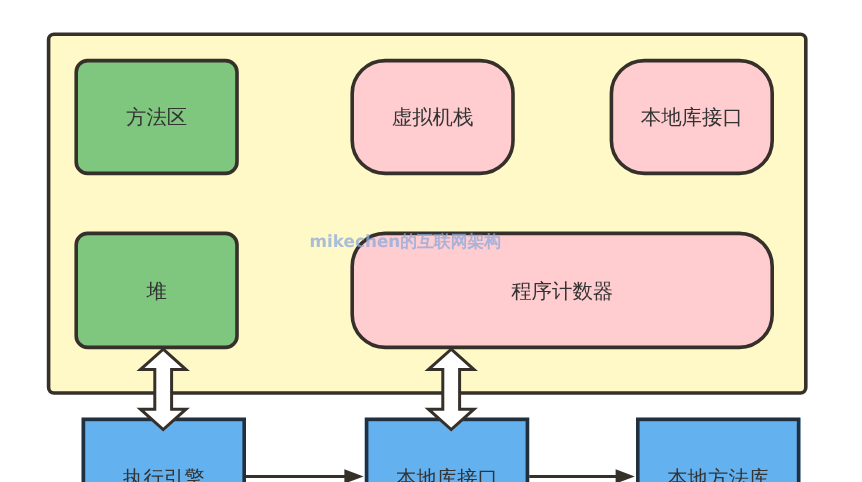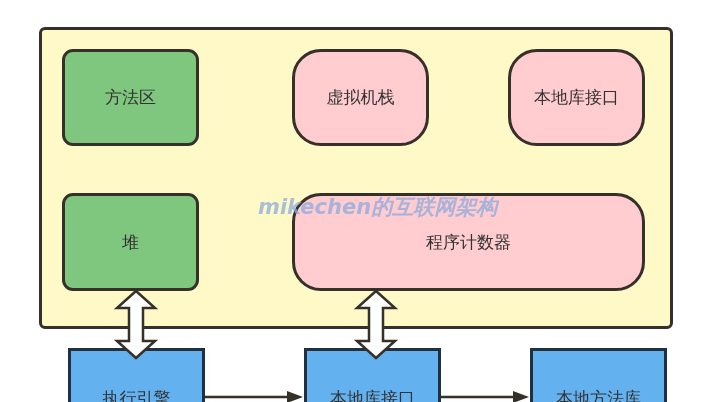--- a/index.html
+++ b/index.html
@@ -6,22 +6,22 @@
   body { width: 718px; height: 402px; background: #ffffff; position: relative; overflow: hidden;
          font-family: "DejaVu Sans", "Liberation Sans", sans-serif; }
   .container { position: absolute; left: 39px; top: 27px; width: 628px; height: 296px;
                background: #fff9c7; border: 3px solid #36302a; border-radius: 6px; box-sizing: content-box; }
   .box { position: absolute; box-sizing: border-box; border: 3px solid #36302a;
          display: flex; align-items: center; justify-content: center;
          font-size: 17px; color: #333333; }
   .green { background: #7fc67f; border-radius: 11px; }
   .pink { background: #ffccd0; border-radius: 29px; }
   .blue { background: #64b1f0; border-color: #20303f; }
-  .watermark { position: absolute; left: 258px; top: 193px; font-size: 21px; font-weight: bold;
-               color: rgba(140,170,220,0.75); white-space: nowrap; letter-spacing: 0px; font-style: italic; }
+  .watermark { position: absolute; left: 258px; top: 193px; font-size: 14px; font-weight: bold;
+               color: rgba(140,170,220,0.75); white-space: nowrap; letter-spacing: 0px; }
   svg.overlay { position: absolute; left: 0; top: 0; }
 </style>
 </head>
 <body>
 
 <div class="container"></div>
 
 <div class="box green" style="left:62px;top:49px;width:137px;height:97px;">
   <span>方法区</span>
 </div>

